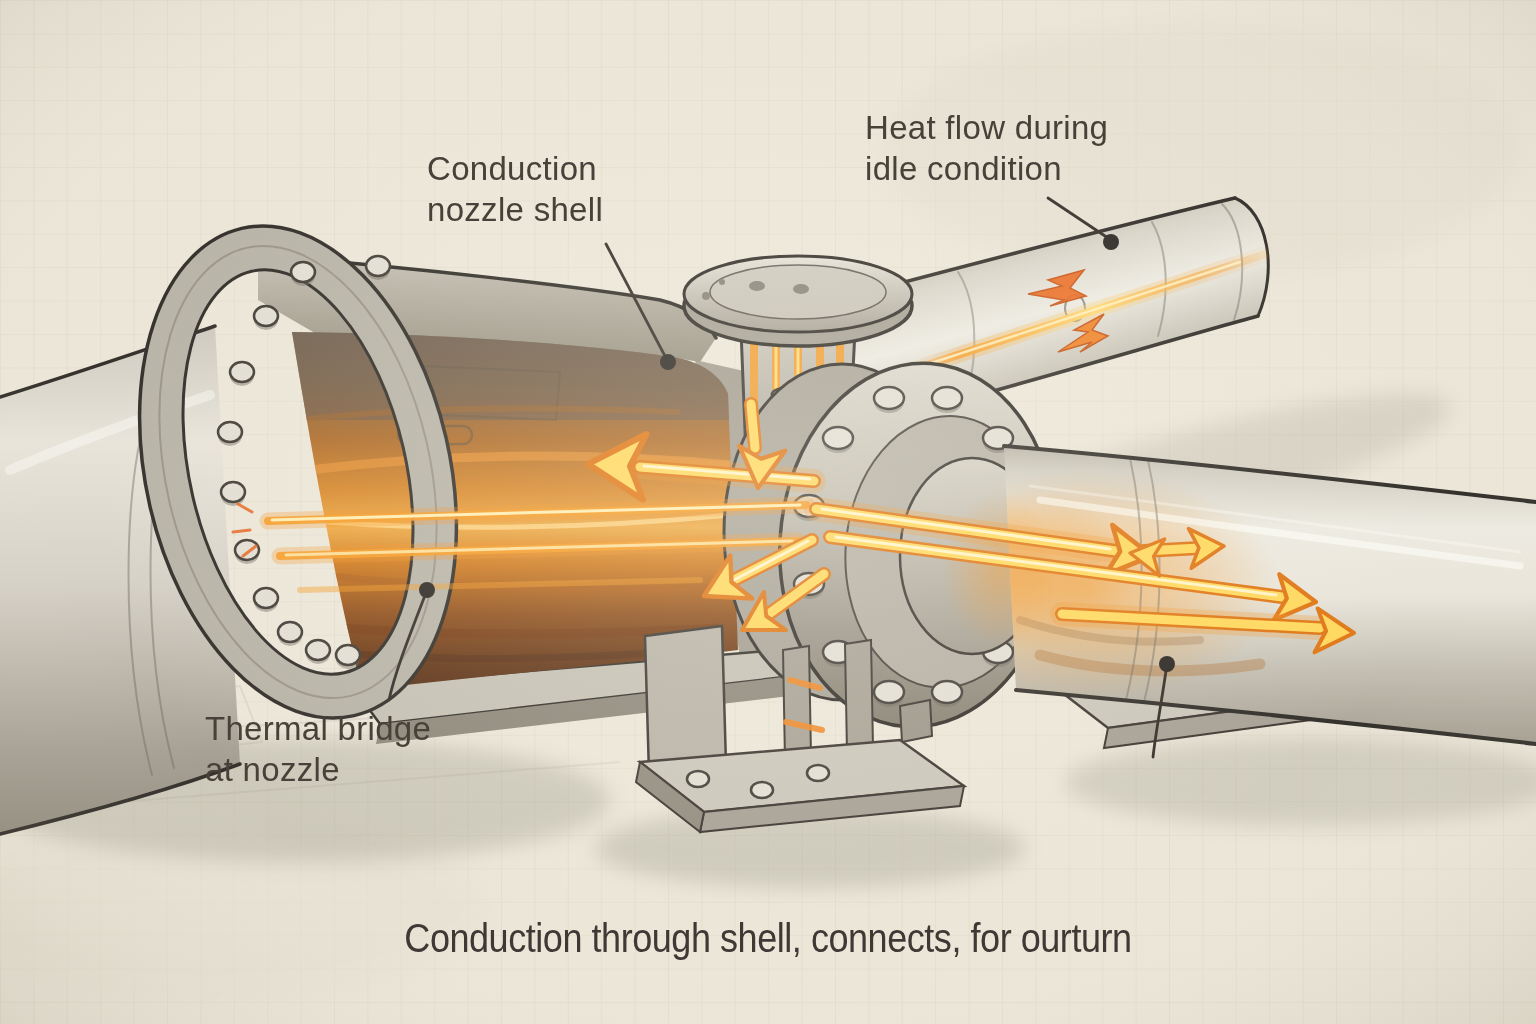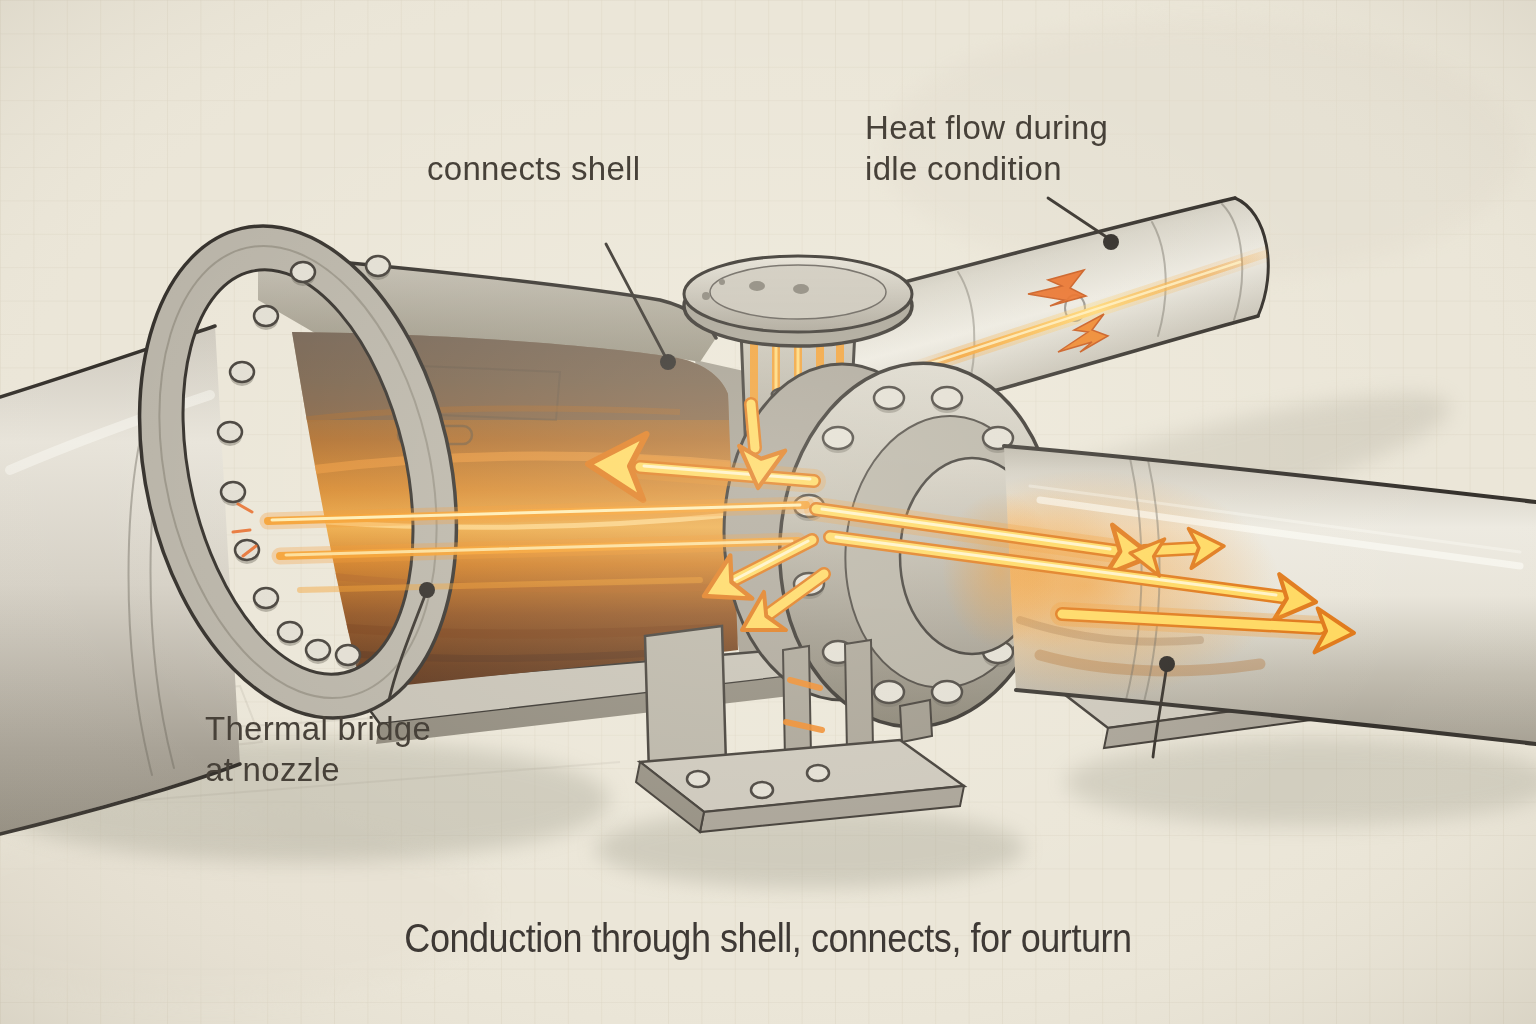--- a/index.html
+++ b/index.html
@@ -470,21 +470,22 @@
   <g>
     <path class="leader" d="M1167,664 C1162,700 1156,730 1153,757"></path>
           <circle class="dot" cx="1167" cy="664" r="8"></circle>
   </g>
 </g>
 
 <rect width="1536" height="1024" fill="url(#rgVign)"></rect>
 </svg>
 
 <div class="lbl" style="left:427px;top:148px">
-  <div>connects shell</div>
+  <div>Conduction</div>
+  <div>nozzle shell</div>
 </div>
 
 <div class="lbl" style="left:865px;top:107px">
   <div>Heat flow during</div>
   <div>idle condition</div>
 </div>
 
 <div class="lbl" style="left:205px;top:708px">
   <div>Thermal bridge</div>
   <div>at nozzle</div>

